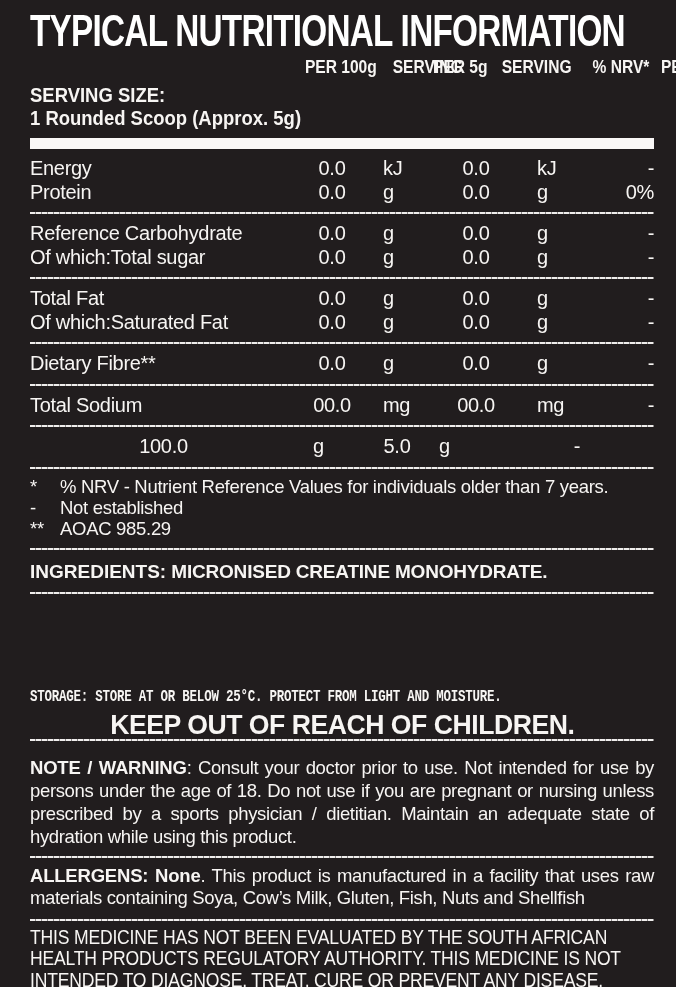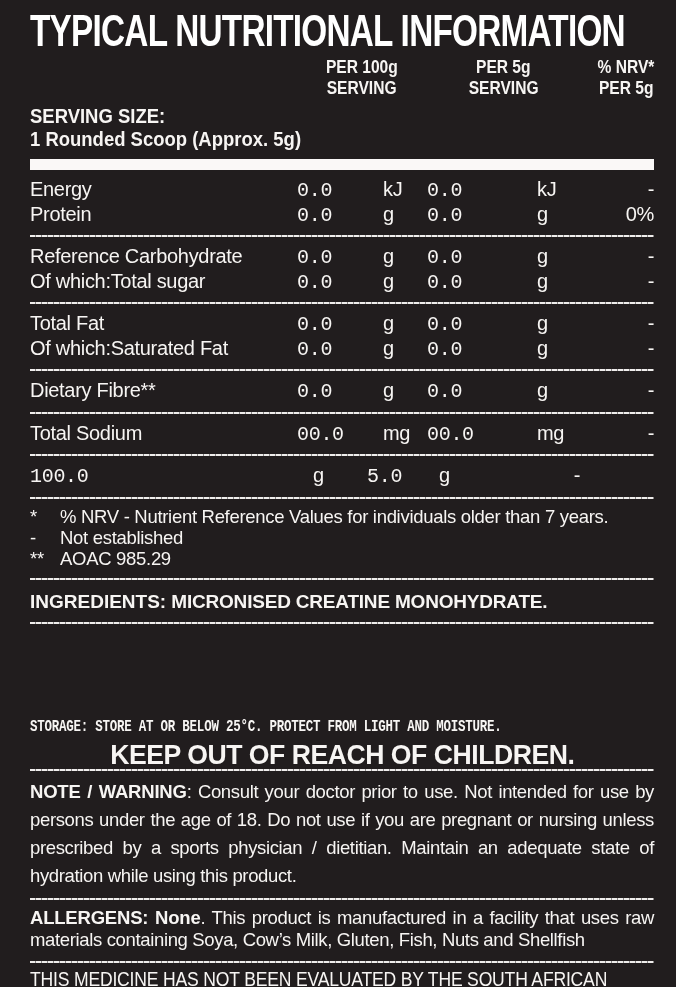--- a/index.html
+++ b/index.html
@@ -15,53 +15,53 @@
   .cx{display:inline-block;white-space:nowrap;transform:scaleX(var(--sx,.8));transform-origin:0 50%;}
   .cxc{display:inline-block;white-space:nowrap;transform:scaleX(var(--sx,.85));transform-origin:50% 50%;}
   .cxr{display:inline-block;white-space:nowrap;transform:scaleX(var(--sx,.85));transform-origin:100% 50%;}
 
   .title{margin:2px 0 0 0;font-size:45px;line-height:46px;font-weight:bold;letter-spacing:-1px;color:#ffffff;}
   .title .cx{--sx:.74;}
 
   
   .grid{display:grid;grid-template-columns:1fr 70px 60px 98px 55px 74px;align-items:baseline;}
   .col-headers{margin-top:2px;font-weight:bold;font-size:19px;line-height:21px;}
-  .colh{display:flex;flex-direction:column;}
+  .colh{display:flex;flex-direction:row;}
   .colh.center{grid-column:span 2;align-items:center;text-align:center;}
   .colh.right{align-items:flex-end;text-align:right;}
   .colh span{display:block;}
   .colh .cxc,.colh .cxr{--sx:.82;}
 
   .serving{margin-top:6px;font-weight:bold;font-size:21px;line-height:23px;}
   .serving .cx{--sx:.88;}
 
   .thick-bar{height:11px;background:#faf8f7;margin-top:9px;}
 
   .rule{height:2px;margin:0;background-image:repeating-linear-gradient(to right,#efedec 0 5px,rgba(239,237,236,.5) 5px 6px);}
 
   .tgroup{padding:8px 0;}
   .trow{font-size:20px;line-height:23.5px;letter-spacing:-.3px;}
   .trow .name{text-align:left;}
-  .trow .v{text-align:left;font-family:Liberation Mono, monospace;}
+  .trow .v{text-align:center;}
   .trow .u{text-align:left;padding-left:16px;}
   .trow .u2{text-align:left;padding-left:12px;}
   .trow .nrv{text-align:right;}
 
   .footnotes{padding:7px 0 9px 0;font-size:18.5px;line-height:21px;letter-spacing:-.3px;}
   .fnrow{display:grid;grid-template-columns:30px 1fr;}
   .ingredients{margin:0;padding:11px 0 9px 0;font-size:19px;line-height:22px;letter-spacing:-.2px;font-weight:bold;}
   .ingredients b{letter-spacing:0;}
 
   .spacer{height:92px;}
   .storage{font-size:16px;line-height:23px;font-weight:bold;font-family:Liberation Mono, monospace;}
   .storage .cx{--sx:.78;letter-spacing:-.3px;}
   .keepout{text-align:center;font-size:28px;line-height:28px;font-weight:bold;margin-top:2px;}
   .keepout .cxc{--sx:.95;letter-spacing:-.5px;}
 
-  .para{margin:0;padding:7px 0 8px 0;font-size:18.5px;line-height:28px;letter-spacing:-.35px;text-align:justify;}
+  .para{margin:0;padding:15px 0 8px 0;font-size:18.5px;line-height:23px;letter-spacing:-.35px;text-align:justify;}
   .para b{letter-spacing:-.2px;}
   .allergens{padding:7px 0 9px 0;line-height:22.5px;}
 
   .disclaimer-wrap{padding-top:6px;}
   .disclaimer{margin:0;width:692px;transform:scaleX(.9);transform-origin:0 0;
     font-size:19.5px;line-height:21.5px;letter-spacing:-.2px;text-align:left;}
 </style>
 </head>
 <body>
 

